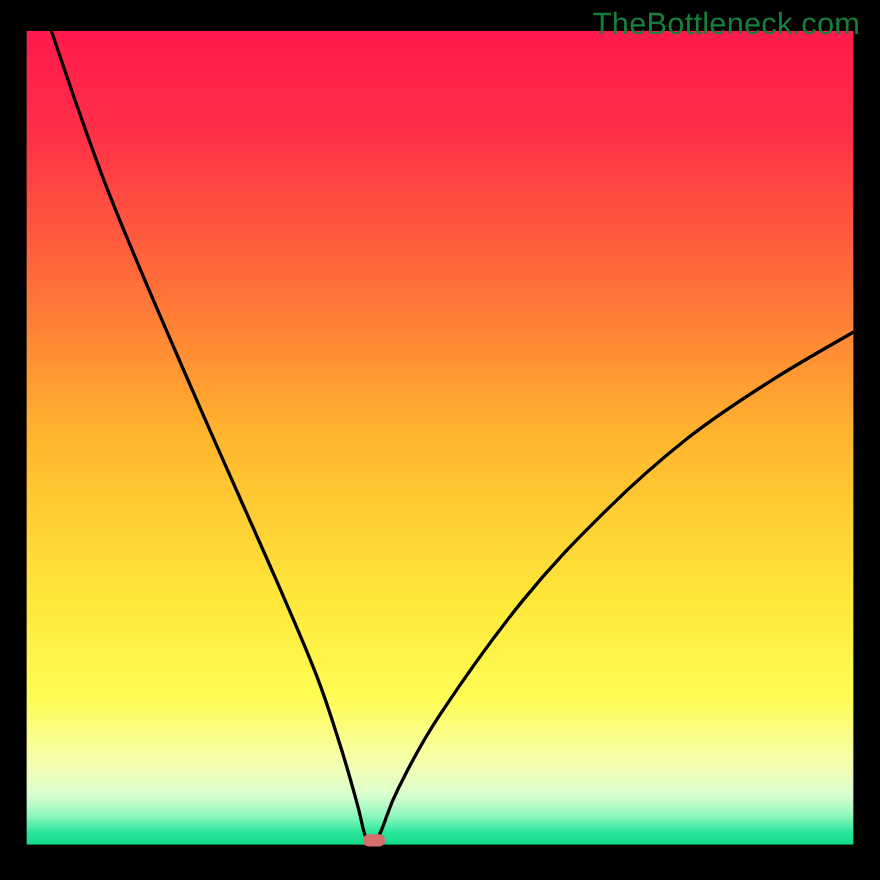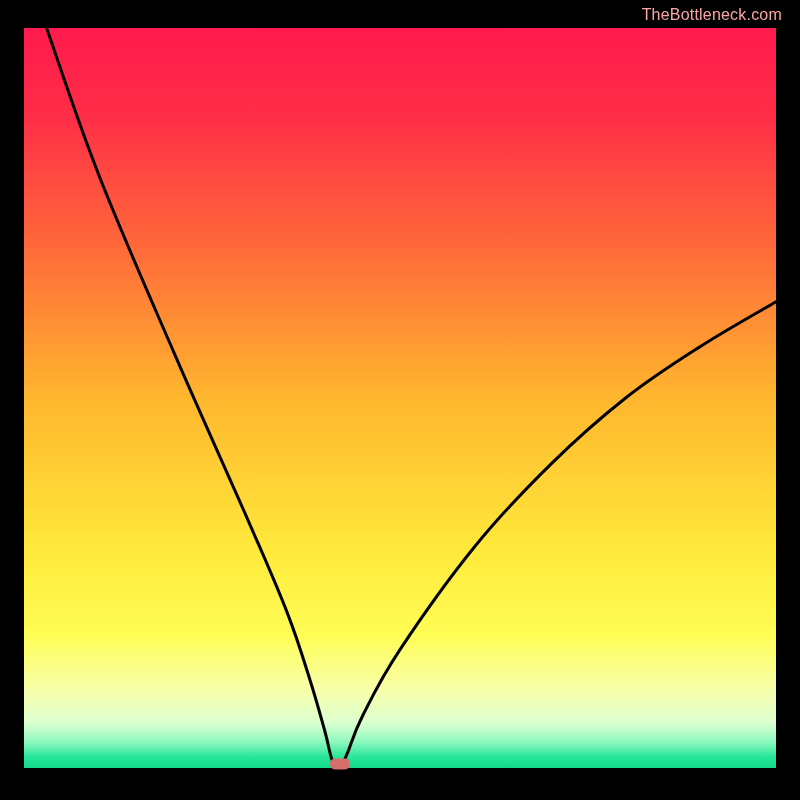--- a/index.html
+++ b/index.html
@@ -7,22 +7,22 @@
     width: 800px;
     height: 800px;
     background: #000;
     position: relative;
     font-family: Arial, sans-serif;
   }
   .watermark {
     position: absolute;
     top: 6px;
     right: 18px;
-    color: #fca5a5;
-    font-size: 16px;
+    color: #15803d;
+    font-size: 28px;
     letter-spacing: 0.2px;
     z-index: 10;
   }
   .plot-frame {
     position: absolute;
     left: 24px;
     top: 28px;
     width: 752px;
     height: 740px;
     background: #000;

